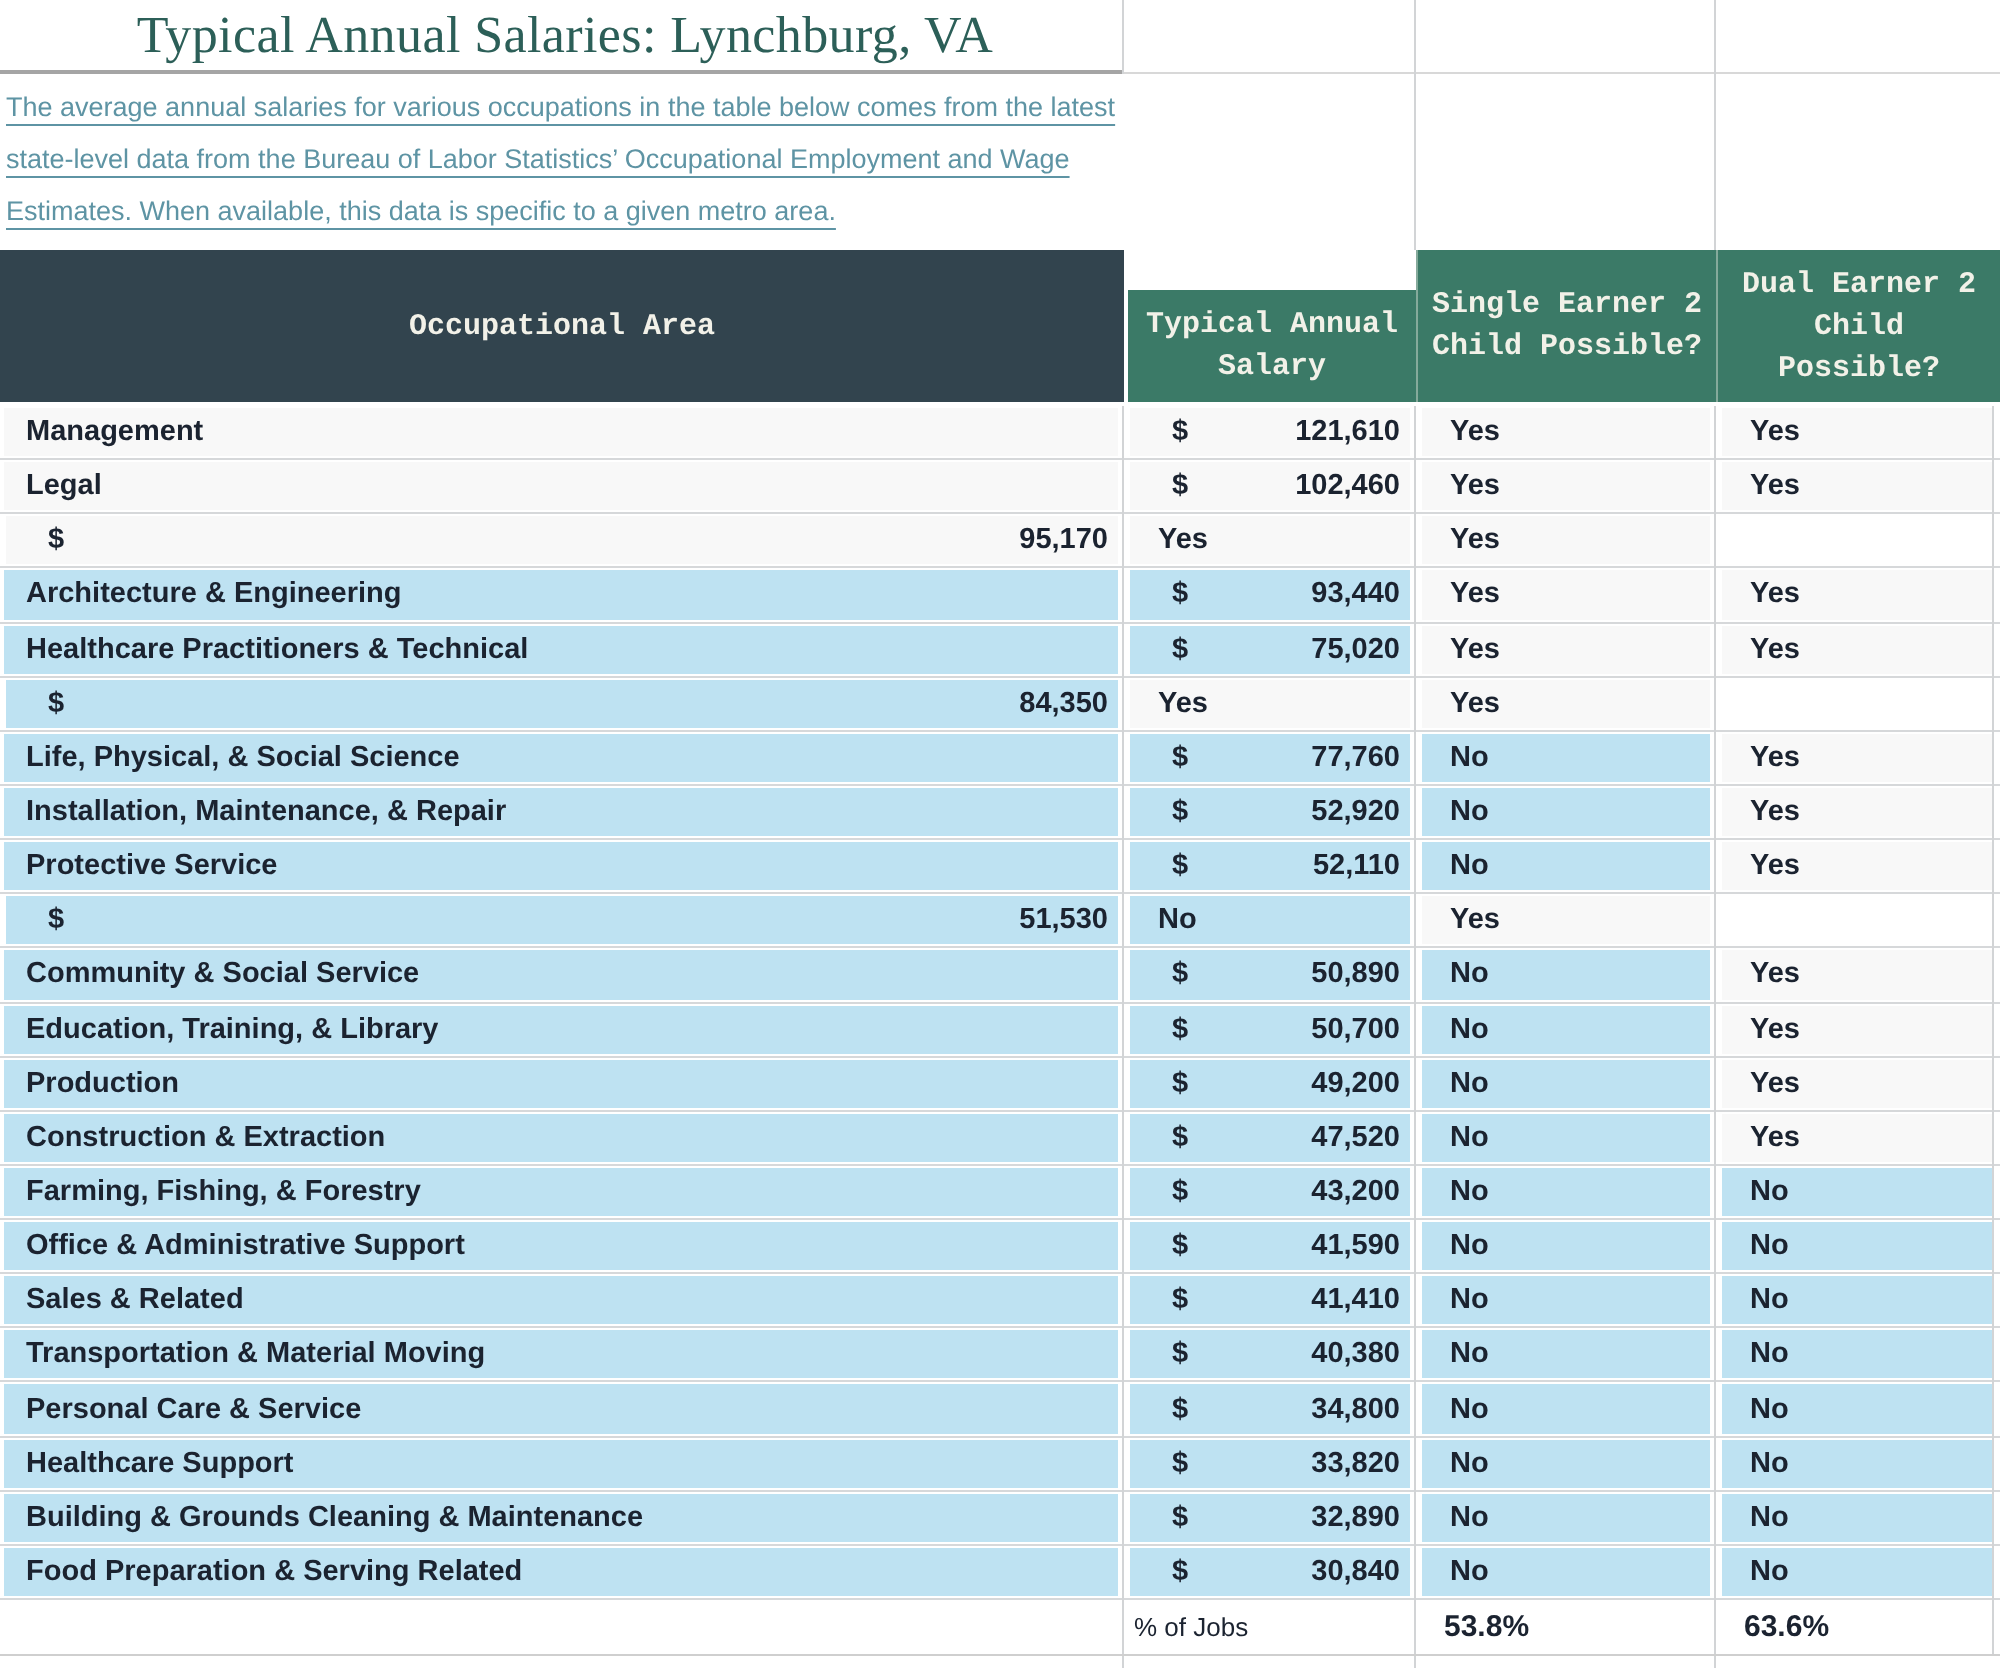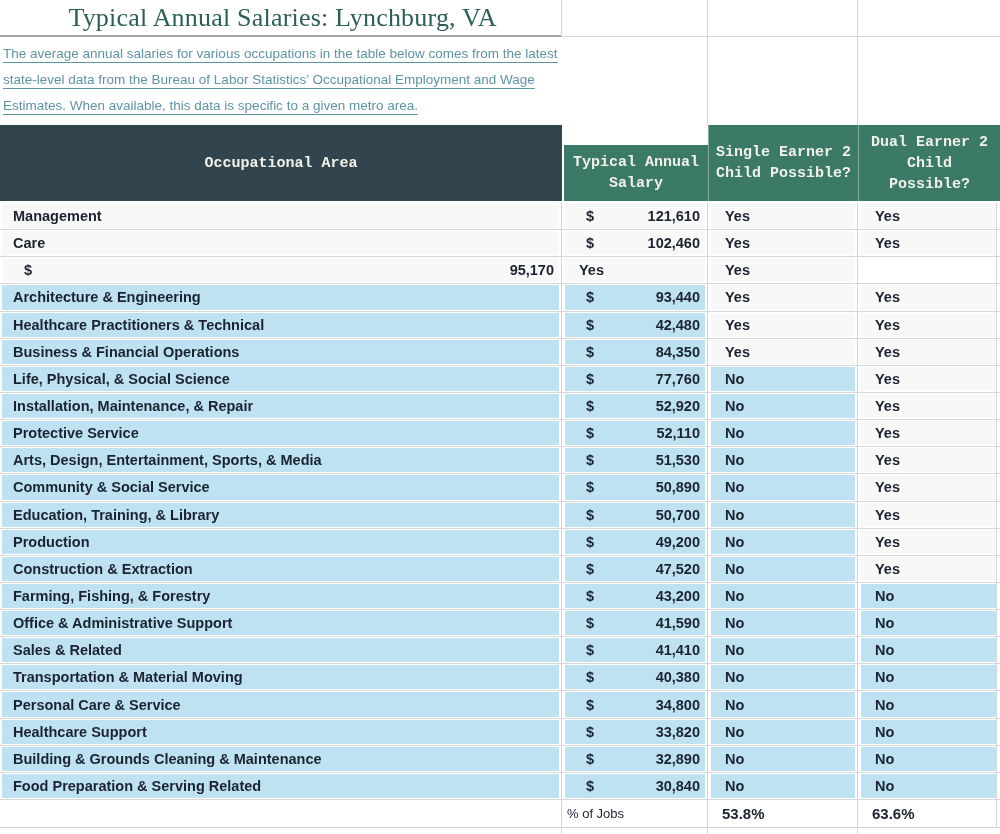--- a/index.html
+++ b/index.html
@@ -112,21 +112,21 @@
       <div class="cell area light">Management</div>
       <div class="cell salary light">
         <span class="cur">$</span>
         <span class="amt">121,610</span>
       </div>
       <div class="cell yn single light">Yes</div>
       <div class="cell yn dual light">Yes</div>
     </div>
 
     <div class="trow">
-      <div class="cell area light">Care</div>
+      <div class="cell area light">Legal</div>
       <div class="cell salary light">
         <span class="cur">$</span>
         <span class="amt">102,460</span>
       </div>
       <div class="cell yn single light">Yes</div>
       <div class="cell yn dual light">Yes</div>
     </div>
 
     <div class="trow">
       <div class="cell salary light">
@@ -144,28 +144,27 @@
         <span class="amt">93,440</span>
       </div>
       <div class="cell yn single light">Yes</div>
       <div class="cell yn dual light">Yes</div>
     </div>
 
     <div class="trow">
       <div class="cell area blue">Healthcare Practitioners &amp; Technical</div>
       <div class="cell salary blue">
         <span class="cur">$</span>
-        <span class="amt">42,480</span>
-      </div>
-      <div class="cell yn single light">Yes</div>
-      <div class="cell yn dual light">Yes</div>
-    </div>
-
-    <div class="trow">
-      <div class="cell area blue">Business &amp; Financial Operations</div>
+        <span class="amt">75,020</span>
+      </div>
+      <div class="cell yn single light">Yes</div>
+      <div class="cell yn dual light">Yes</div>
+    </div>
+
+    <div class="trow">
       <div class="cell salary blue">
         <span class="cur">$</span>
         <span class="amt">84,350</span>
       </div>
       <div class="cell yn single light">Yes</div>
       <div class="cell yn dual light">Yes</div>
     </div>
 
     <div class="trow">
       <div class="cell area blue">Life, Physical, &amp; Social Science</div>
@@ -191,21 +190,20 @@
       <div class="cell area blue">Protective Service</div>
       <div class="cell salary blue">
         <span class="cur">$</span>
         <span class="amt">52,110</span>
       </div>
       <div class="cell yn single blue">No</div>
       <div class="cell yn dual light">Yes</div>
     </div>
 
     <div class="trow">
-      <div class="cell area blue">Arts, Design, Entertainment, Sports, &amp; Media</div>
       <div class="cell salary blue">
         <span class="cur">$</span>
         <span class="amt">51,530</span>
       </div>
       <div class="cell yn single blue">No</div>
       <div class="cell yn dual light">Yes</div>
     </div>
 
     <div class="trow">
       <div class="cell area blue">Community &amp; Social Service</div>

